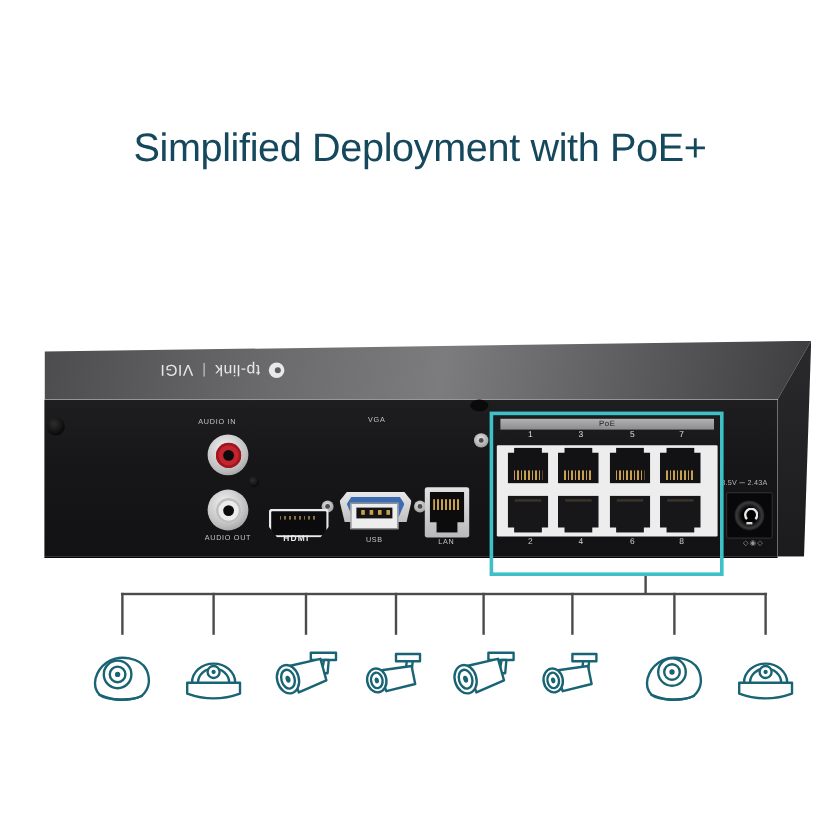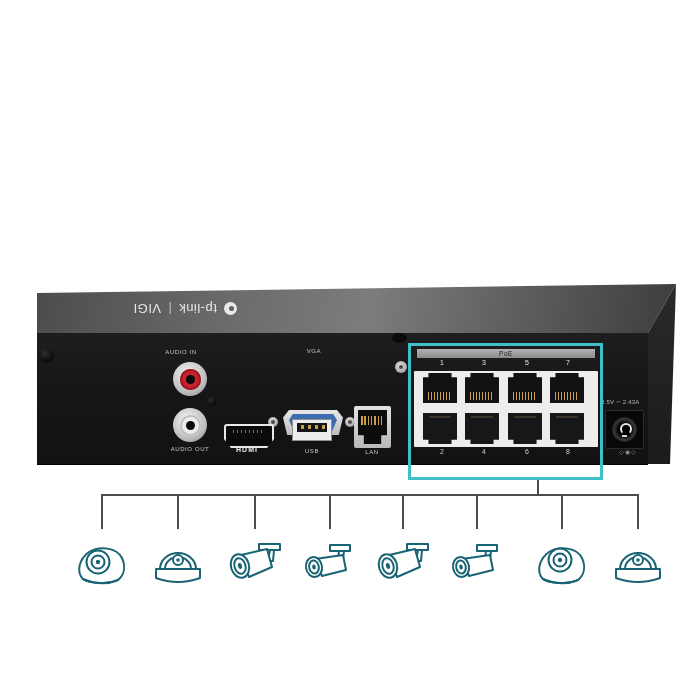--- a/index.html
+++ b/index.html
@@ -115,20 +115,21 @@
   .cam svg{width:100%;height:100%;}
   .cam path,.cam circle,.cam ellipse,.cam rect,.cam line{stroke:#196474;stroke-width:2;fill:#fff;stroke-linejoin:round;stroke-linecap:round;}
   .cam .fill{fill:#196474;stroke:none;}
   .cam .nofill{fill:none;}
 </style>
 </head>
 <body>
 
 <div id="stage">
 
+  <div class="title">Simplified Deployment with PoE+</div>
 
   <div class="device">
     <div class="top-face">
       <div class="logo">
         <span class="globe"></span>
         <span>tp-link</span>
         <span class="sep">|</span>
         <span>VIGI</span>
       </div>
     </div>

